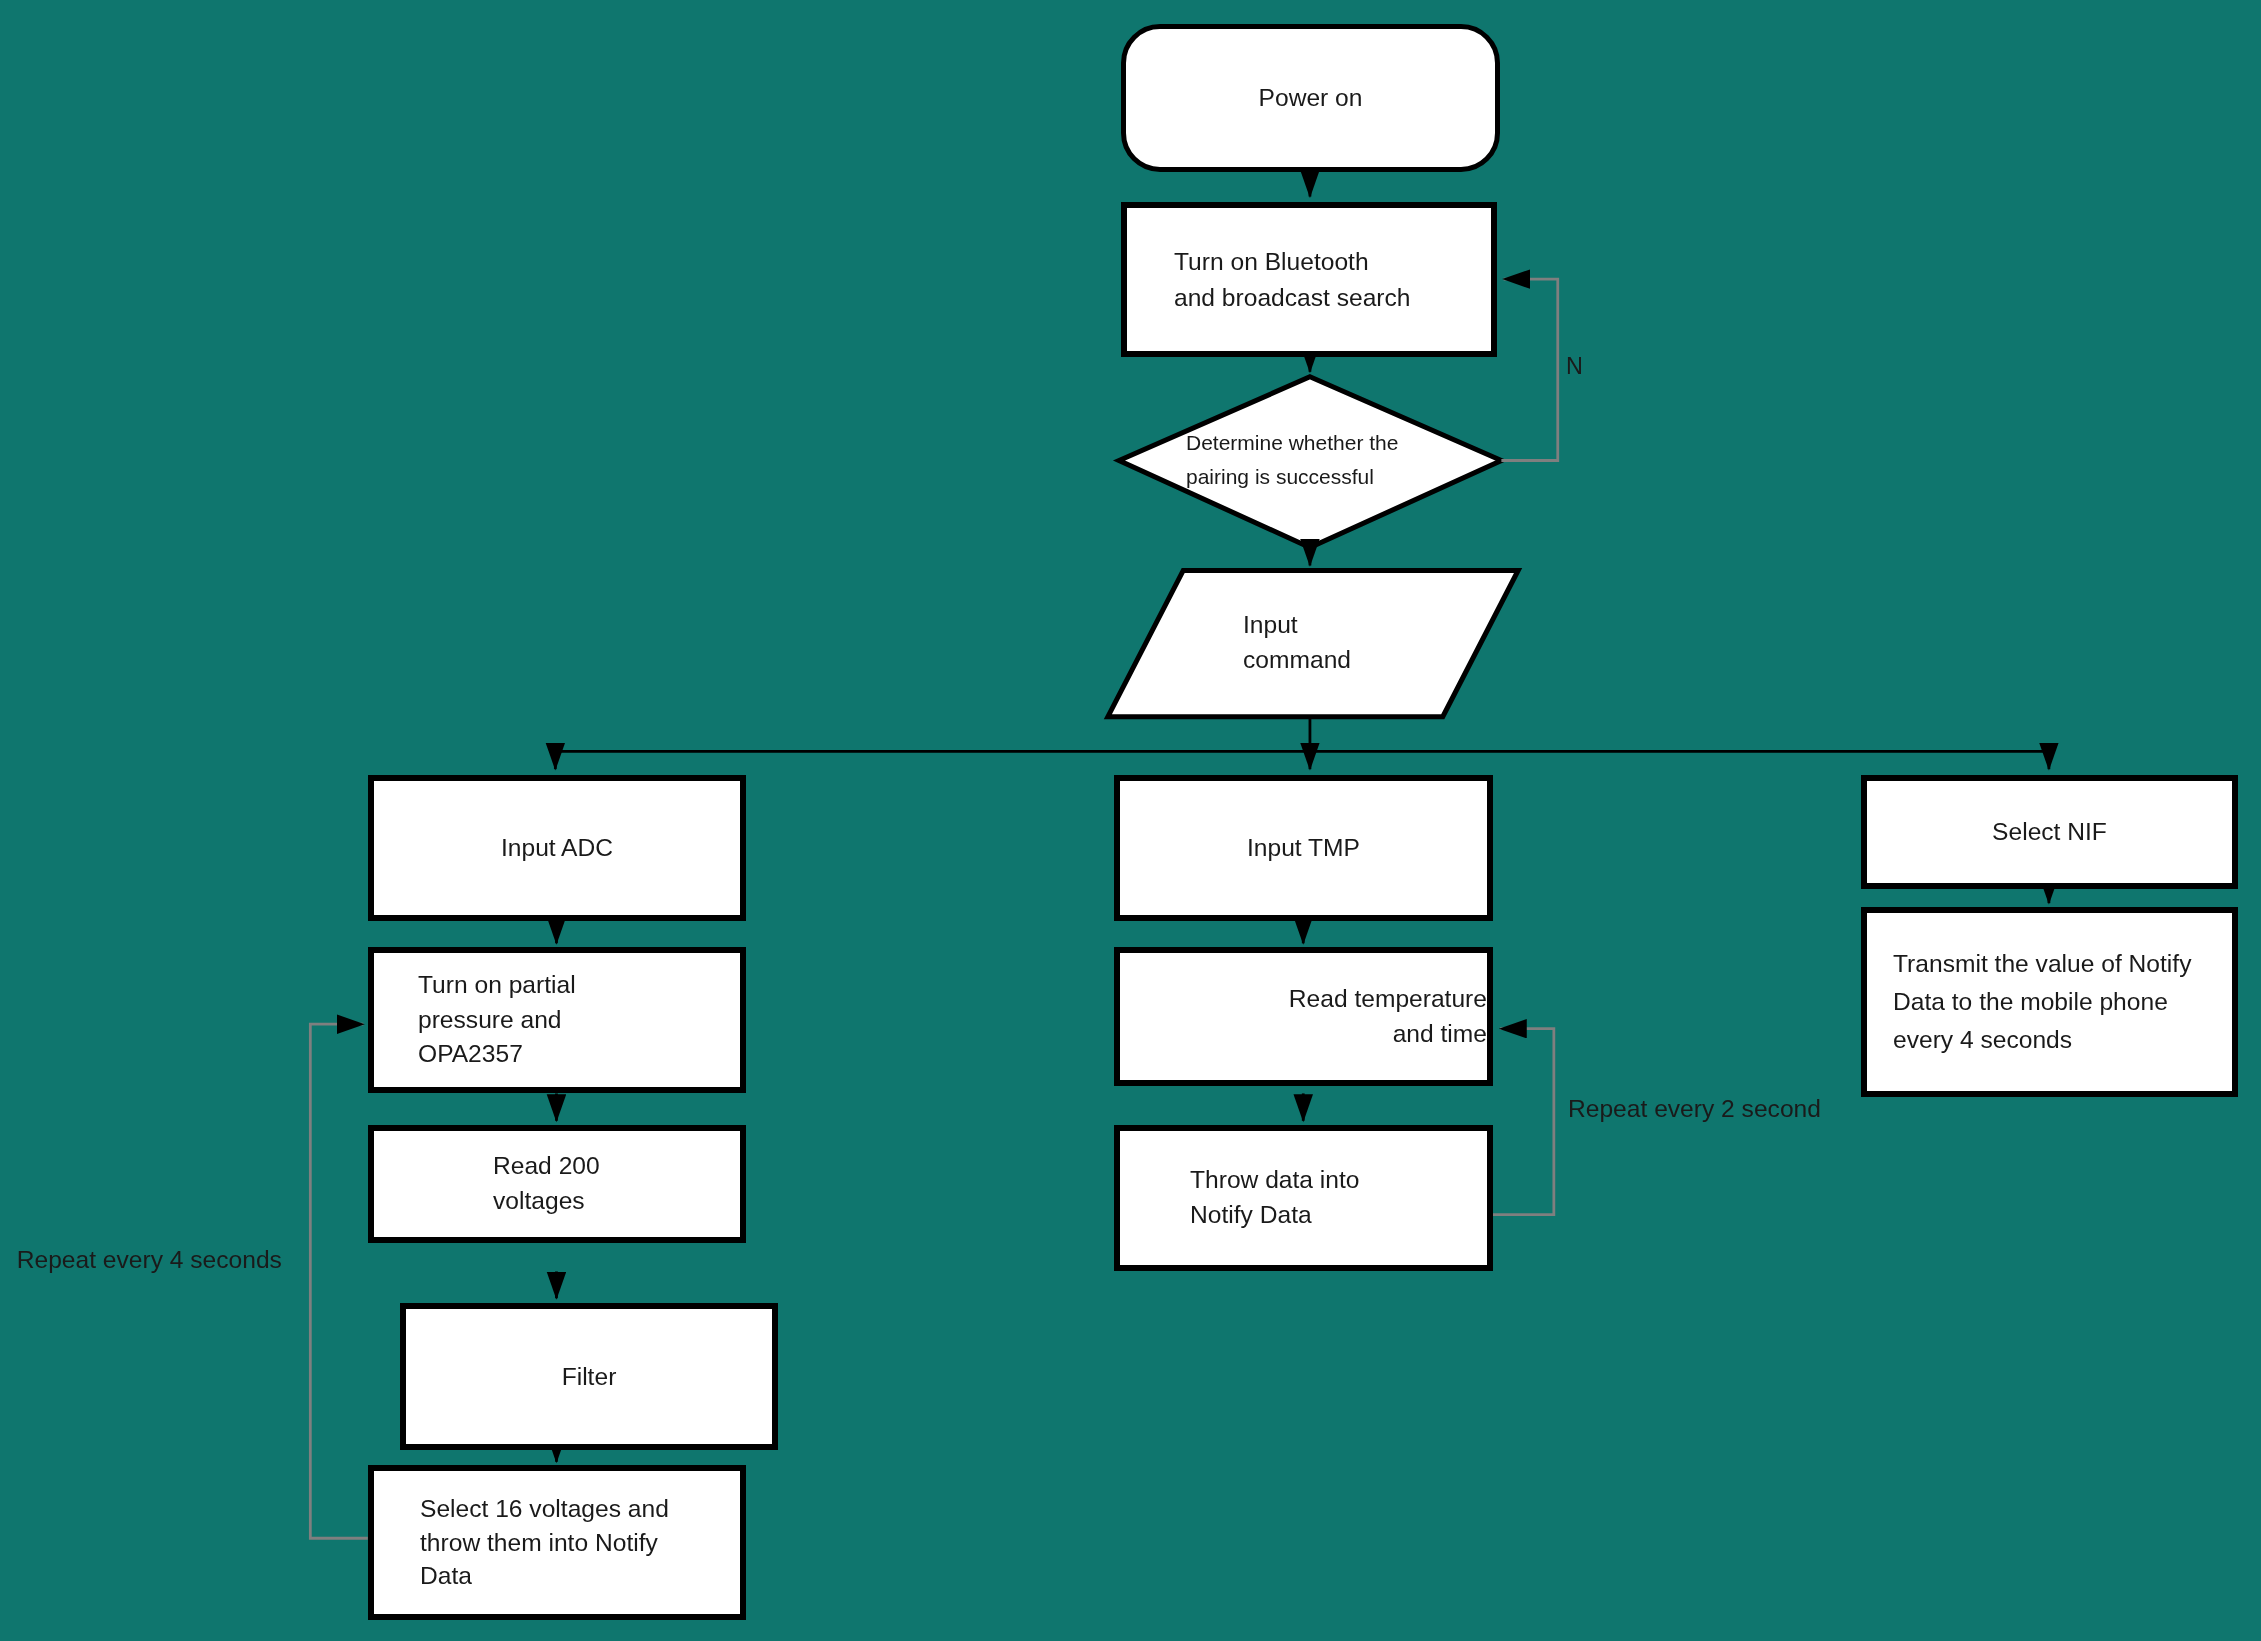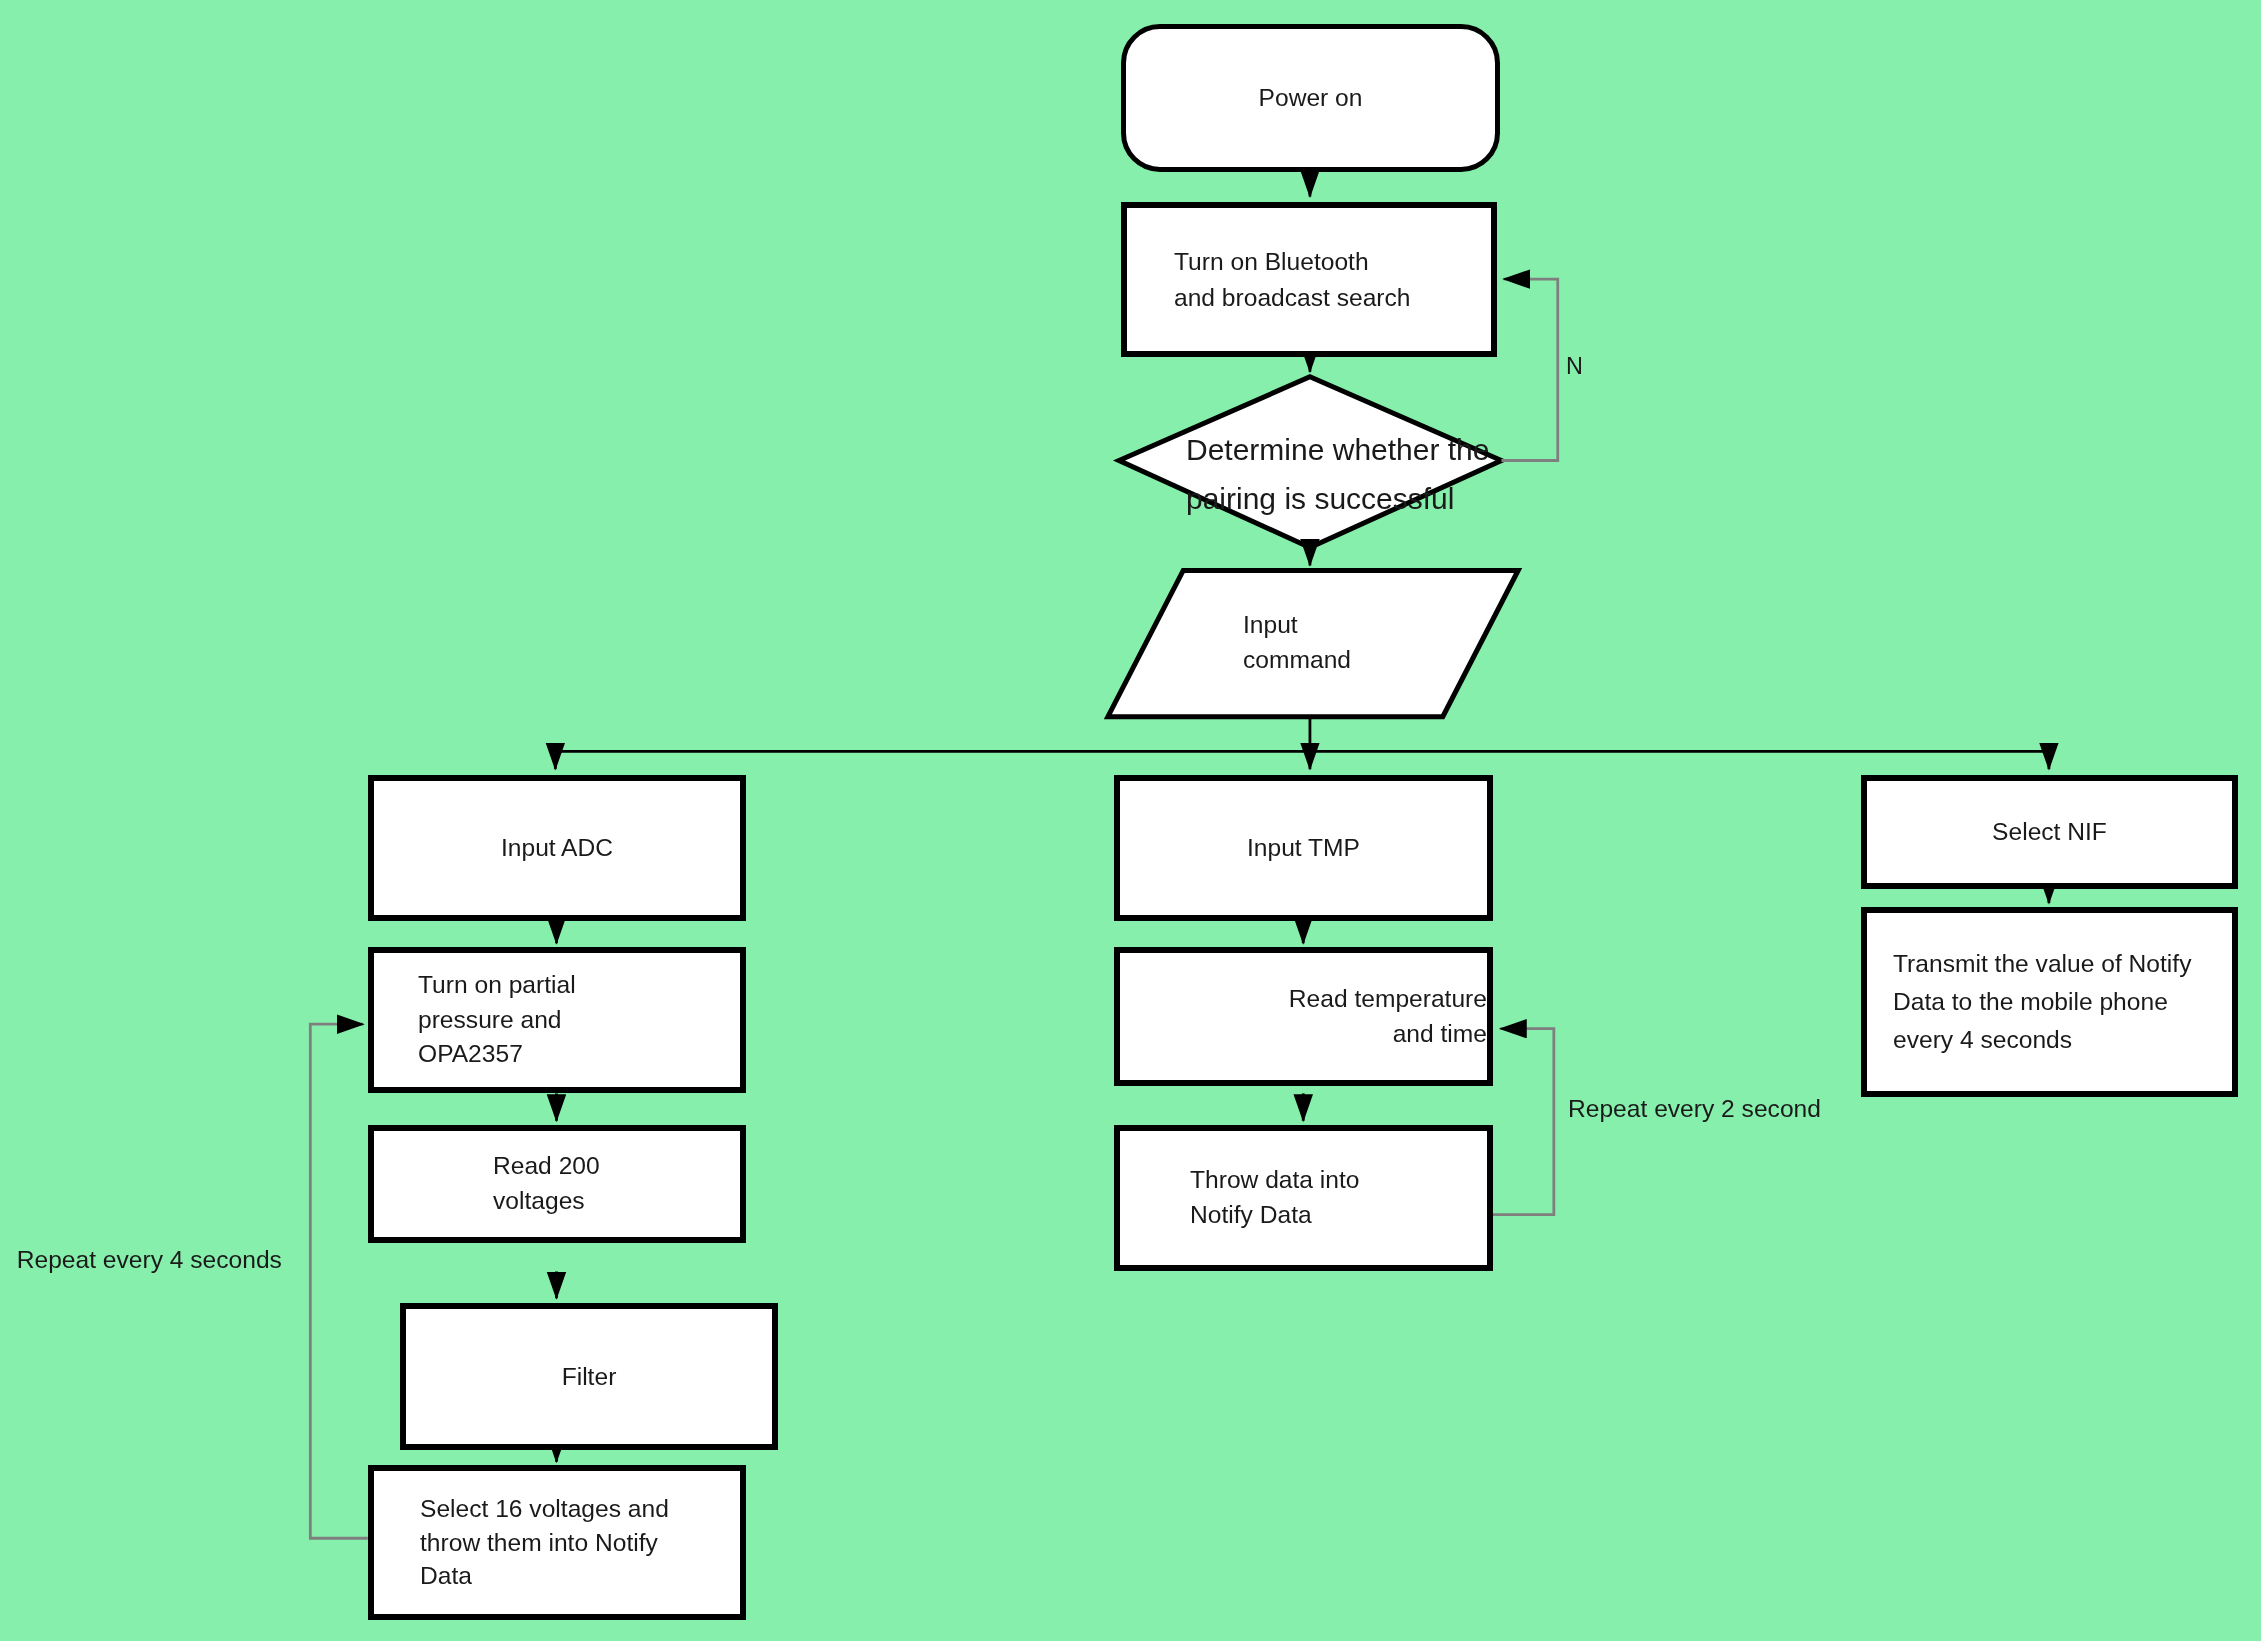--- a/index.html
+++ b/index.html
@@ -1,19 +1,19 @@
 <!DOCTYPE html>
 <html style="font-size:9px"><head>
 <meta charset="utf-8">
 <style>
   html,body{margin:0;padding:0;background:#ffffff;}
   #canvas{
     position:relative;
     width:2261px;height:1641px;
-    background:#86efac;
+    background:#0f766e;
     font-family:"Liberation Sans", sans-serif;
     color:#1a1a1a;
   }
   #wires{position:absolute;left:0;top:0;width:2261px;height:1641px;}
   .node{
     position:absolute;
     box-sizing:border-box;
     background:#ffffff;
     border:6.1px solid #000000;
     display:flex;
@@ -81,21 +81,21 @@
     <path d="M2674,2176 L2784,2176 L2784,1843 L2688,1843" fill="none" stroke-width="5" marker-end="url(#arrow)" stroke="#7f7f7f"></path>
 
     <path d="M659,2756 L556,2756 L556,1835 L651,1835" fill="none" stroke-width="5" marker-end="url(#arrow)" stroke="#7f7f7f"></path>
   </svg>
 
   <div class="node rounded" style="left:1121px;top:24px;width:379px;height:148px;">Power on</div>
 
   <div class="node" style="left:1121px;top:202px;width:376px;height:155px;padding-left:47px;">Turn on Bluetooth
 and broadcast search</div>
 
-  <div class="shape-label" style="left:1186px;top:426px;font-size:30px;line-height:1.62;">Determine whether the
+  <div class="shape-label" style="left:1186px;top:426px;font-size:21px;line-height:1.62;">Determine whether the
 pairing is successful</div>
 
   <div class="shape-label" style="left:1243px;top:608px;line-height:1.42;">Input
 command</div>
 
   <div class="node centered" style="left:368px;top:775px;width:378px;height:146px;">Input ADC</div>
   <div class="node" style="left:368px;top:947px;width:378px;height:146px;padding-left:44px;line-height:1.42;">Turn on partial
 pressure and
 OPA2357</div>
   <div class="node" style="left:368px;top:1125px;width:378px;height:118px;padding-left:119px;line-height:1.42;">Read 200

